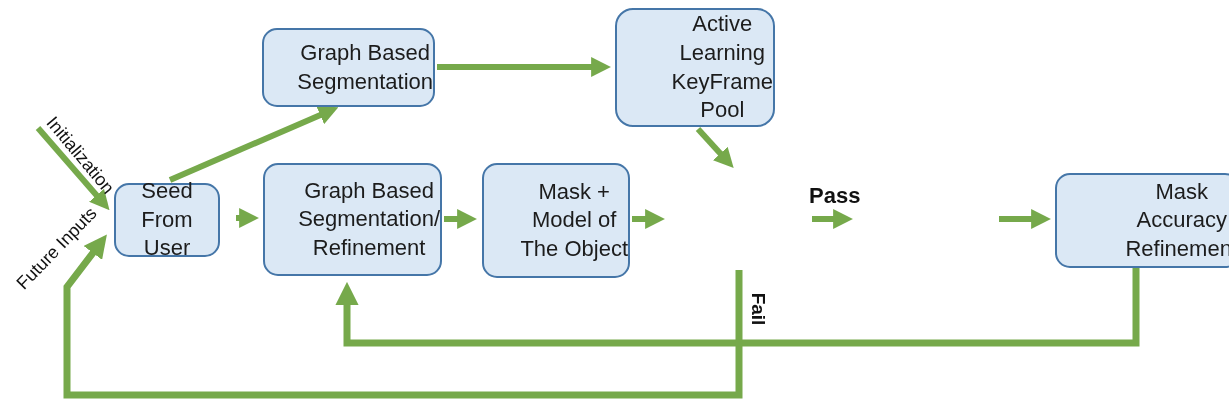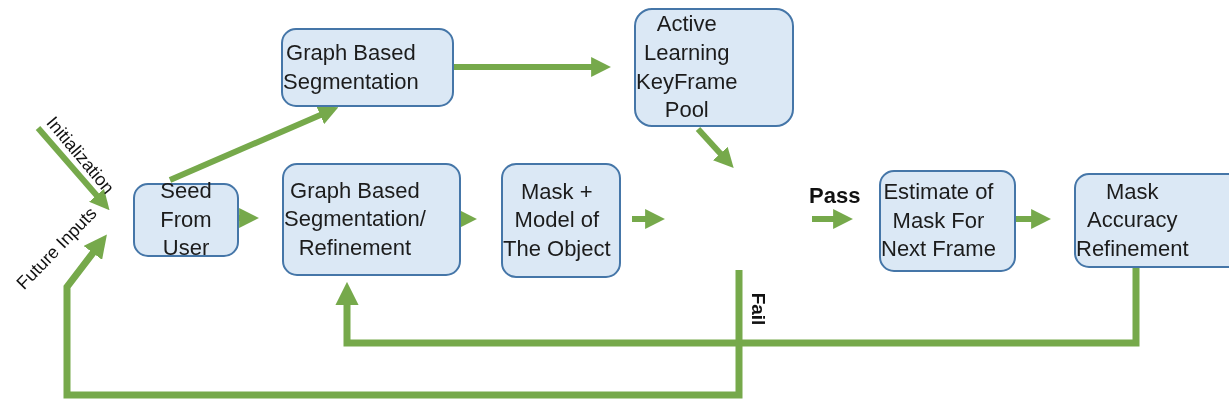--- a/index.html
+++ b/index.html
@@ -23,22 +23,21 @@
     stroke: currentColor;
   }
   .node {
     position: absolute;
     box-sizing: border-box;
     background: var(--node-fill, #dbe8f5);
     border: 2px solid var(--node-border, #4576a8);
     border-radius: 15px;
     display: flex;
     align-items: center;
-    justify-content: flex-start;
-    margin-left: 19px;
+    justify-content: flex-end;
   }
   .node .node-label {
     white-space: pre-line;
     text-align: center;
     font-size: 22px;
     line-height: 1.3;
     color: #1c1c1c;
   }
   .edge-label {
     position: absolute;
@@ -91,32 +90,27 @@
 KeyFrame
 Pool</span>
   </div>
 
   <div class="node" style="left:263px; top:163px; width:179px; height:113px;">
     <span class="node-label">Graph Based
 Segmentation/
 Refinement</span>
   </div>
 
-  <div class="node" style="left:482px; top:163px; width:120px; height:115px;">
+  <div class="node" style="left:482px; top:163px; width:148px; height:115px;">
     <span class="node-label">Mask +
 Model of
 The Object</span>
   </div>
 
 
-  <div class="node" style="left:860px; top:170px; width:137px; height:102px;">
-    <span class="node-label">Estimate of
-Mask For
-Next Frame</span>
-  </div>
 
   <div class="node" style="left:1055px; top:173px; width:185px; height:95px;">
     <span class="node-label">Mask
 Accuracy
 Refinement</span>
   </div>
 
   <div class="edge-label bold lbl-pass">Pass</div>
 
   <div class="edge-label bold lbl-fail">Fail</div>

